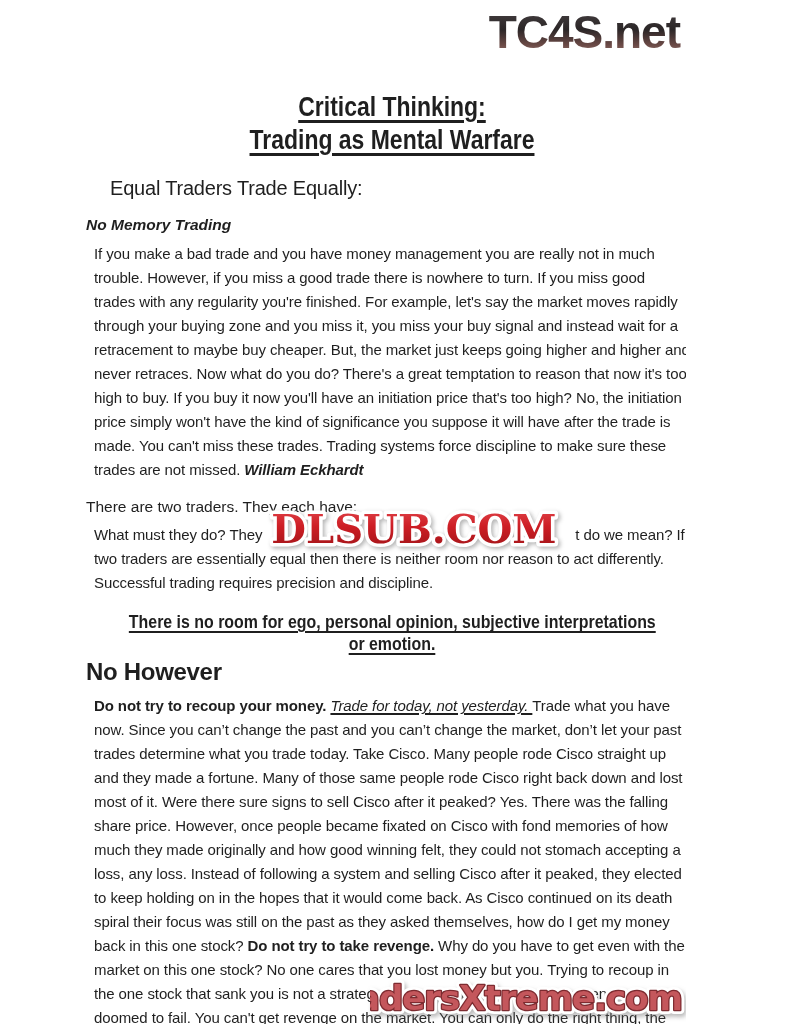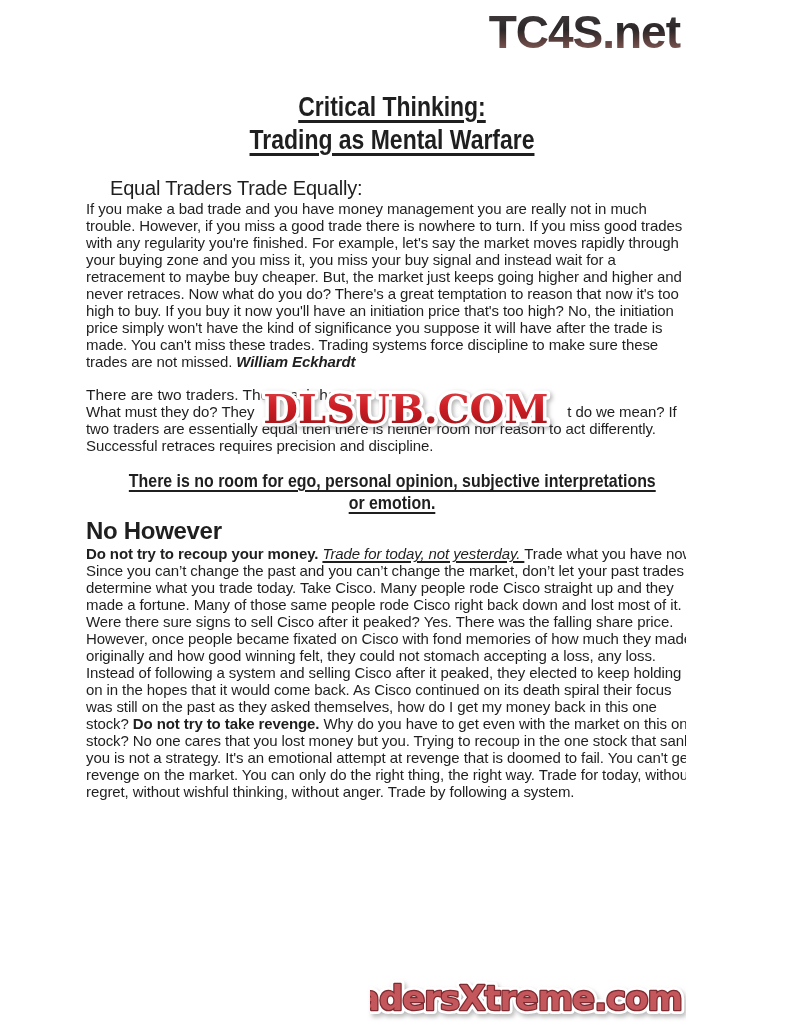--- a/index.html
+++ b/index.html
@@ -15,21 +15,21 @@
   .tc4s{position:absolute;top:2px;right:2px;width:232px;height:58px;}
   
   .content{position:absolute;left:86px;top:0;width:612px;}
   .main-title{
     margin-top:90px;text-align:center;font-weight:bold;font-size:28px;line-height:33px;
     transform:scaleX(0.82);transform-origin:50% 0;white-space:nowrap;
   }
   .main-title .tline{text-decoration:underline;text-decoration-thickness:2.5px;text-underline-offset:4px;display:inline;}
   .equal-heading{margin-top:21px;font-size:20px;font-weight:normal;letter-spacing:-0.2px;margin-left:24px;}
   .sub-heading{margin-top:16px;font-size:15.5px;font-weight:bold;font-style:italic;line-height:18px;}
-  p.body{margin:0;font-size:15px;line-height:17px;letter-spacing:-0.1px;}
+  p.body{margin:8px;font-size:15px;line-height:24px;letter-spacing:-0.1px;}
   .attribution{font-weight:bold;font-style:italic;}
   .list-heading{margin-top:16px;font-size:15.5px;font-weight:normal;line-height:17.4px;}
   .bullet-row{font-size:15px;line-height:17.4px;}
   .bullet-glyph{display:inline-block;width:13px;}
   .what-must{margin-top:14px;position:relative;}
   .gap{display:inline-block;width:313px;}
   .watermark-svg{
     position:absolute;left:152px;top:-22px;width:336px;height:58px;
     filter:drop-shadow(2px 2px 2px rgba(90,90,90,0.45));
   }
@@ -67,25 +67,26 @@
 
   <div class="content">
 
     <div class="main-title">
       <span class="tline">Critical Thinking:</span><br>
       <span class="tline">Trading as Mental Warfare</span>
     </div>
 
     <div class="equal-heading">Equal Traders Trade Equally:</div>
 
+    <div class="sub-heading">No Memory Trading</div>
     <p class="body"><span>If you make a bad trade and you have money management you are really not in much trouble. However, if you miss a good trade there is nowhere to turn. If you miss good trades with any regularity you're finished. For example, let's say the market moves rapidly through your buying zone and you miss it, you miss your buy signal and instead wait for a retracement to maybe buy cheaper. But, the market just keeps going higher and higher and never retraces. Now what do you do? There's a great temptation to reason that now it's too high to buy. If you buy it now you'll have an initiation price that's too high? No, the initiation price simply won't have the kind of significance you suppose it will have after the trade is made. You can't miss these trades. Trading systems force discipline to make sure these trades are not missed. </span><span class="attribution">William Eckhardt</span></p>
 
     <div class="list-heading">There are two traders. They each have:</div>
 
-    <p class="body what-must"><span>What must they do? They</span><span class="gap"></span><span>t do we mean? If two</span> <span>traders are essentially equal then there is neither room nor reason to act differently. Successful retraces requires precision and discipline.</span>
+    <p class="body what-must"><span>What must they do? They</span><span class="gap"></span><span>t do we mean? If two</span> <span>traders are essentially equal then there is neither room nor reason to act differently. Successful trading requires precision and discipline.</span>
       <svg class="watermark-svg" viewBox="0 0 336 58">
         <defs>
           <linearGradient id="wgrad" x1="0" y1="0" x2="0" y2="1">
             <stop offset="0" stop-color="#e2494f"></stop>
             <stop offset="0.45" stop-color="#ce1e25"></stop>
             <stop offset="1" stop-color="#9c1317"></stop>
           </linearGradient>
         </defs>
         <text x="168" y="42" text-anchor="middle" font-family="DejaVu Serif, serif" font-weight="bold" font-size="40" letter-spacing="0" paint-order="stroke" stroke="#ffffff" stroke-width="7" stroke-linejoin="round" fill="url(#wgrad)">DLSUB.COM</text>
       </svg>

